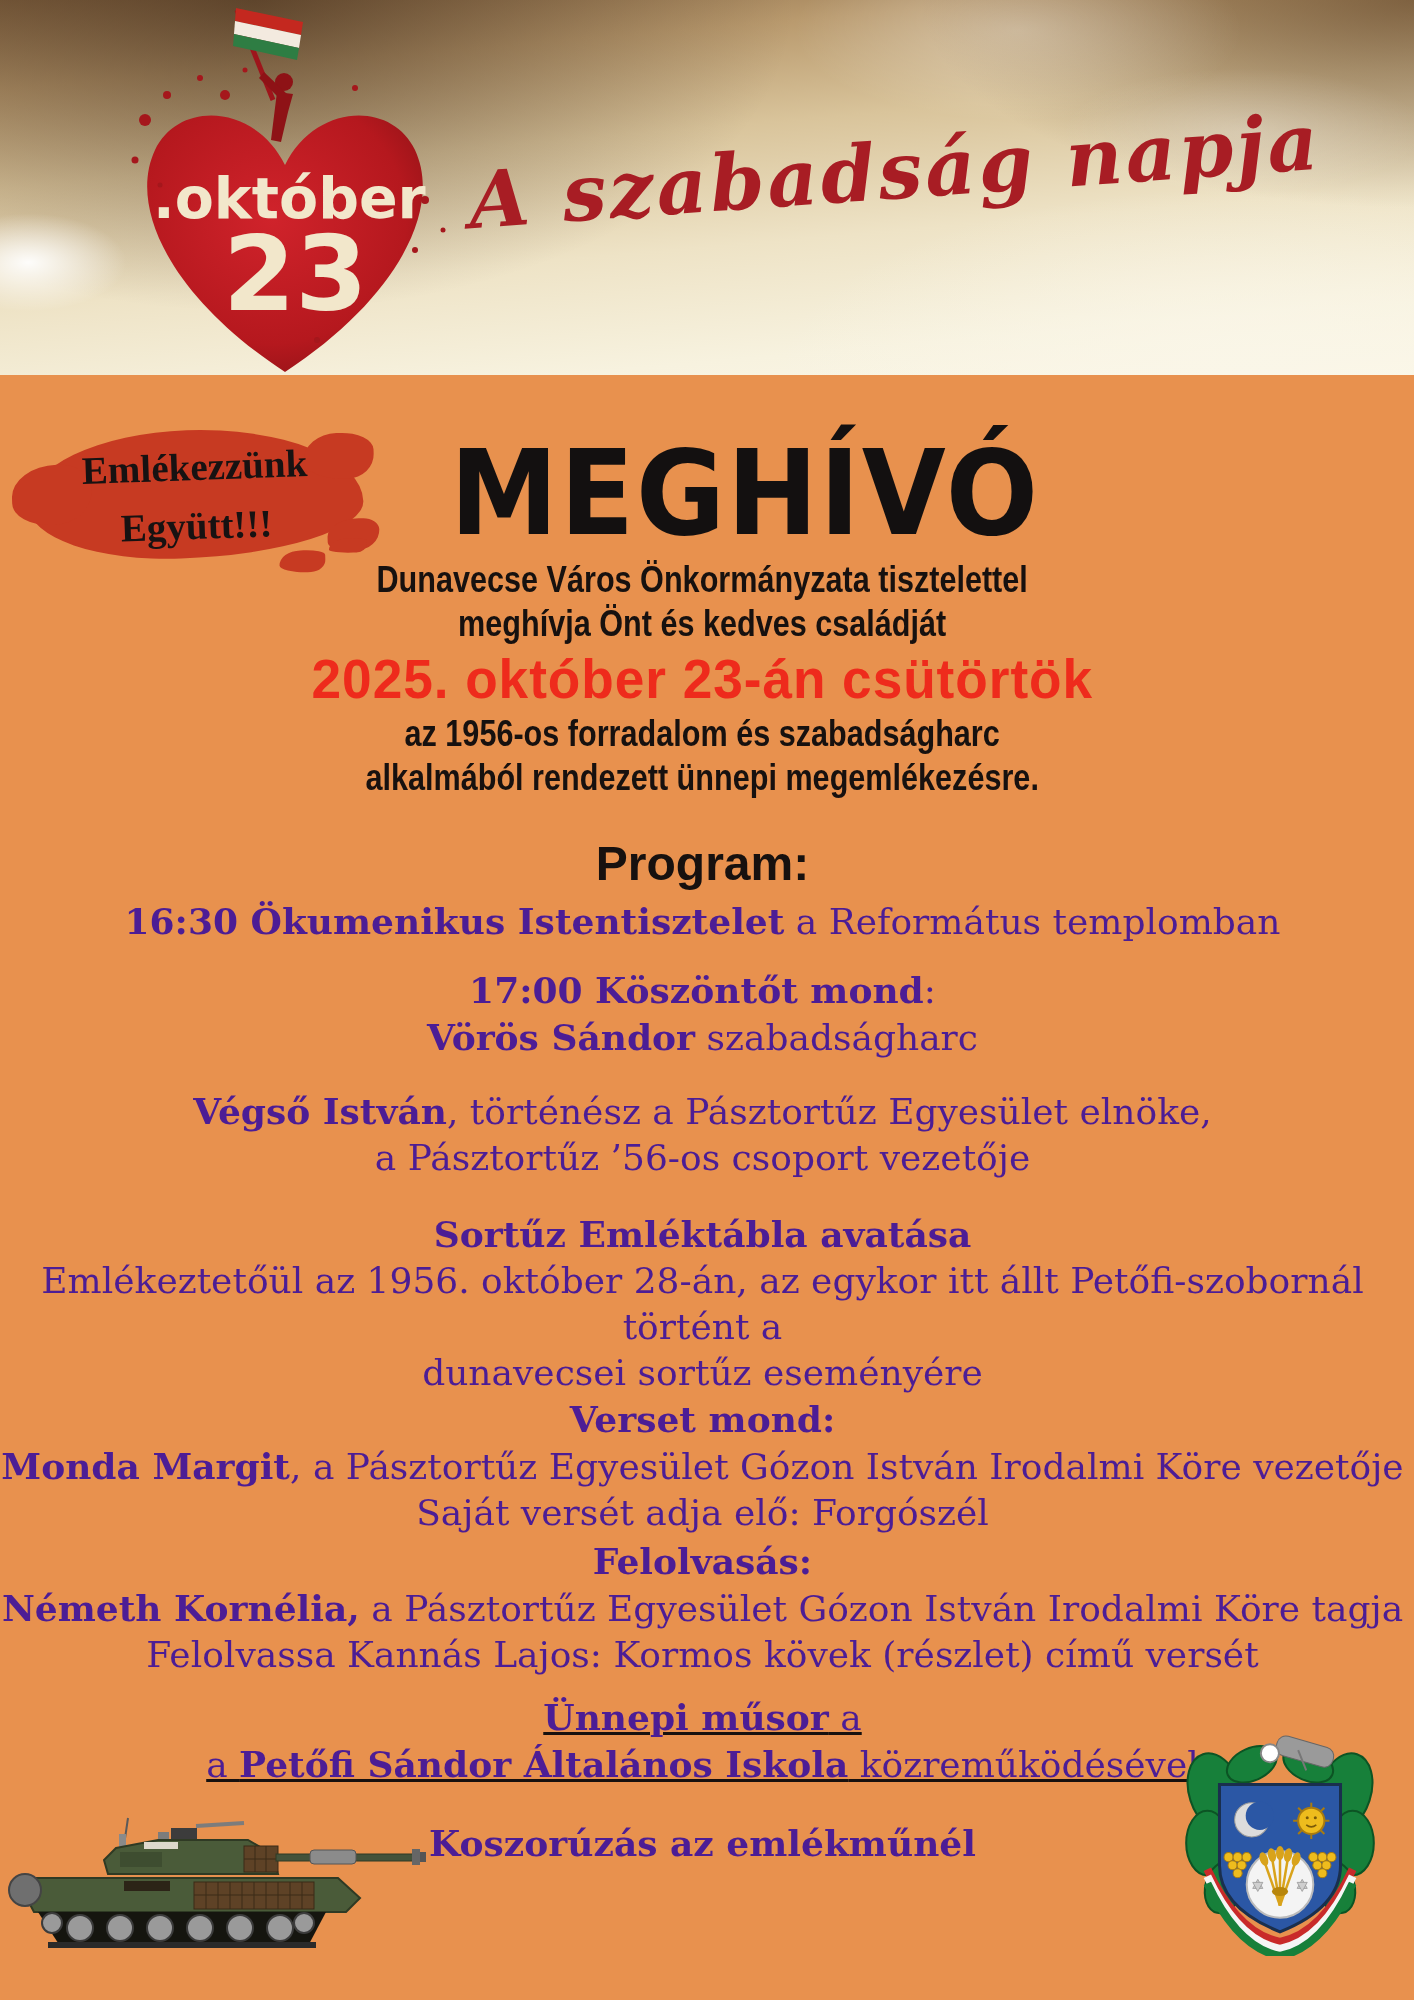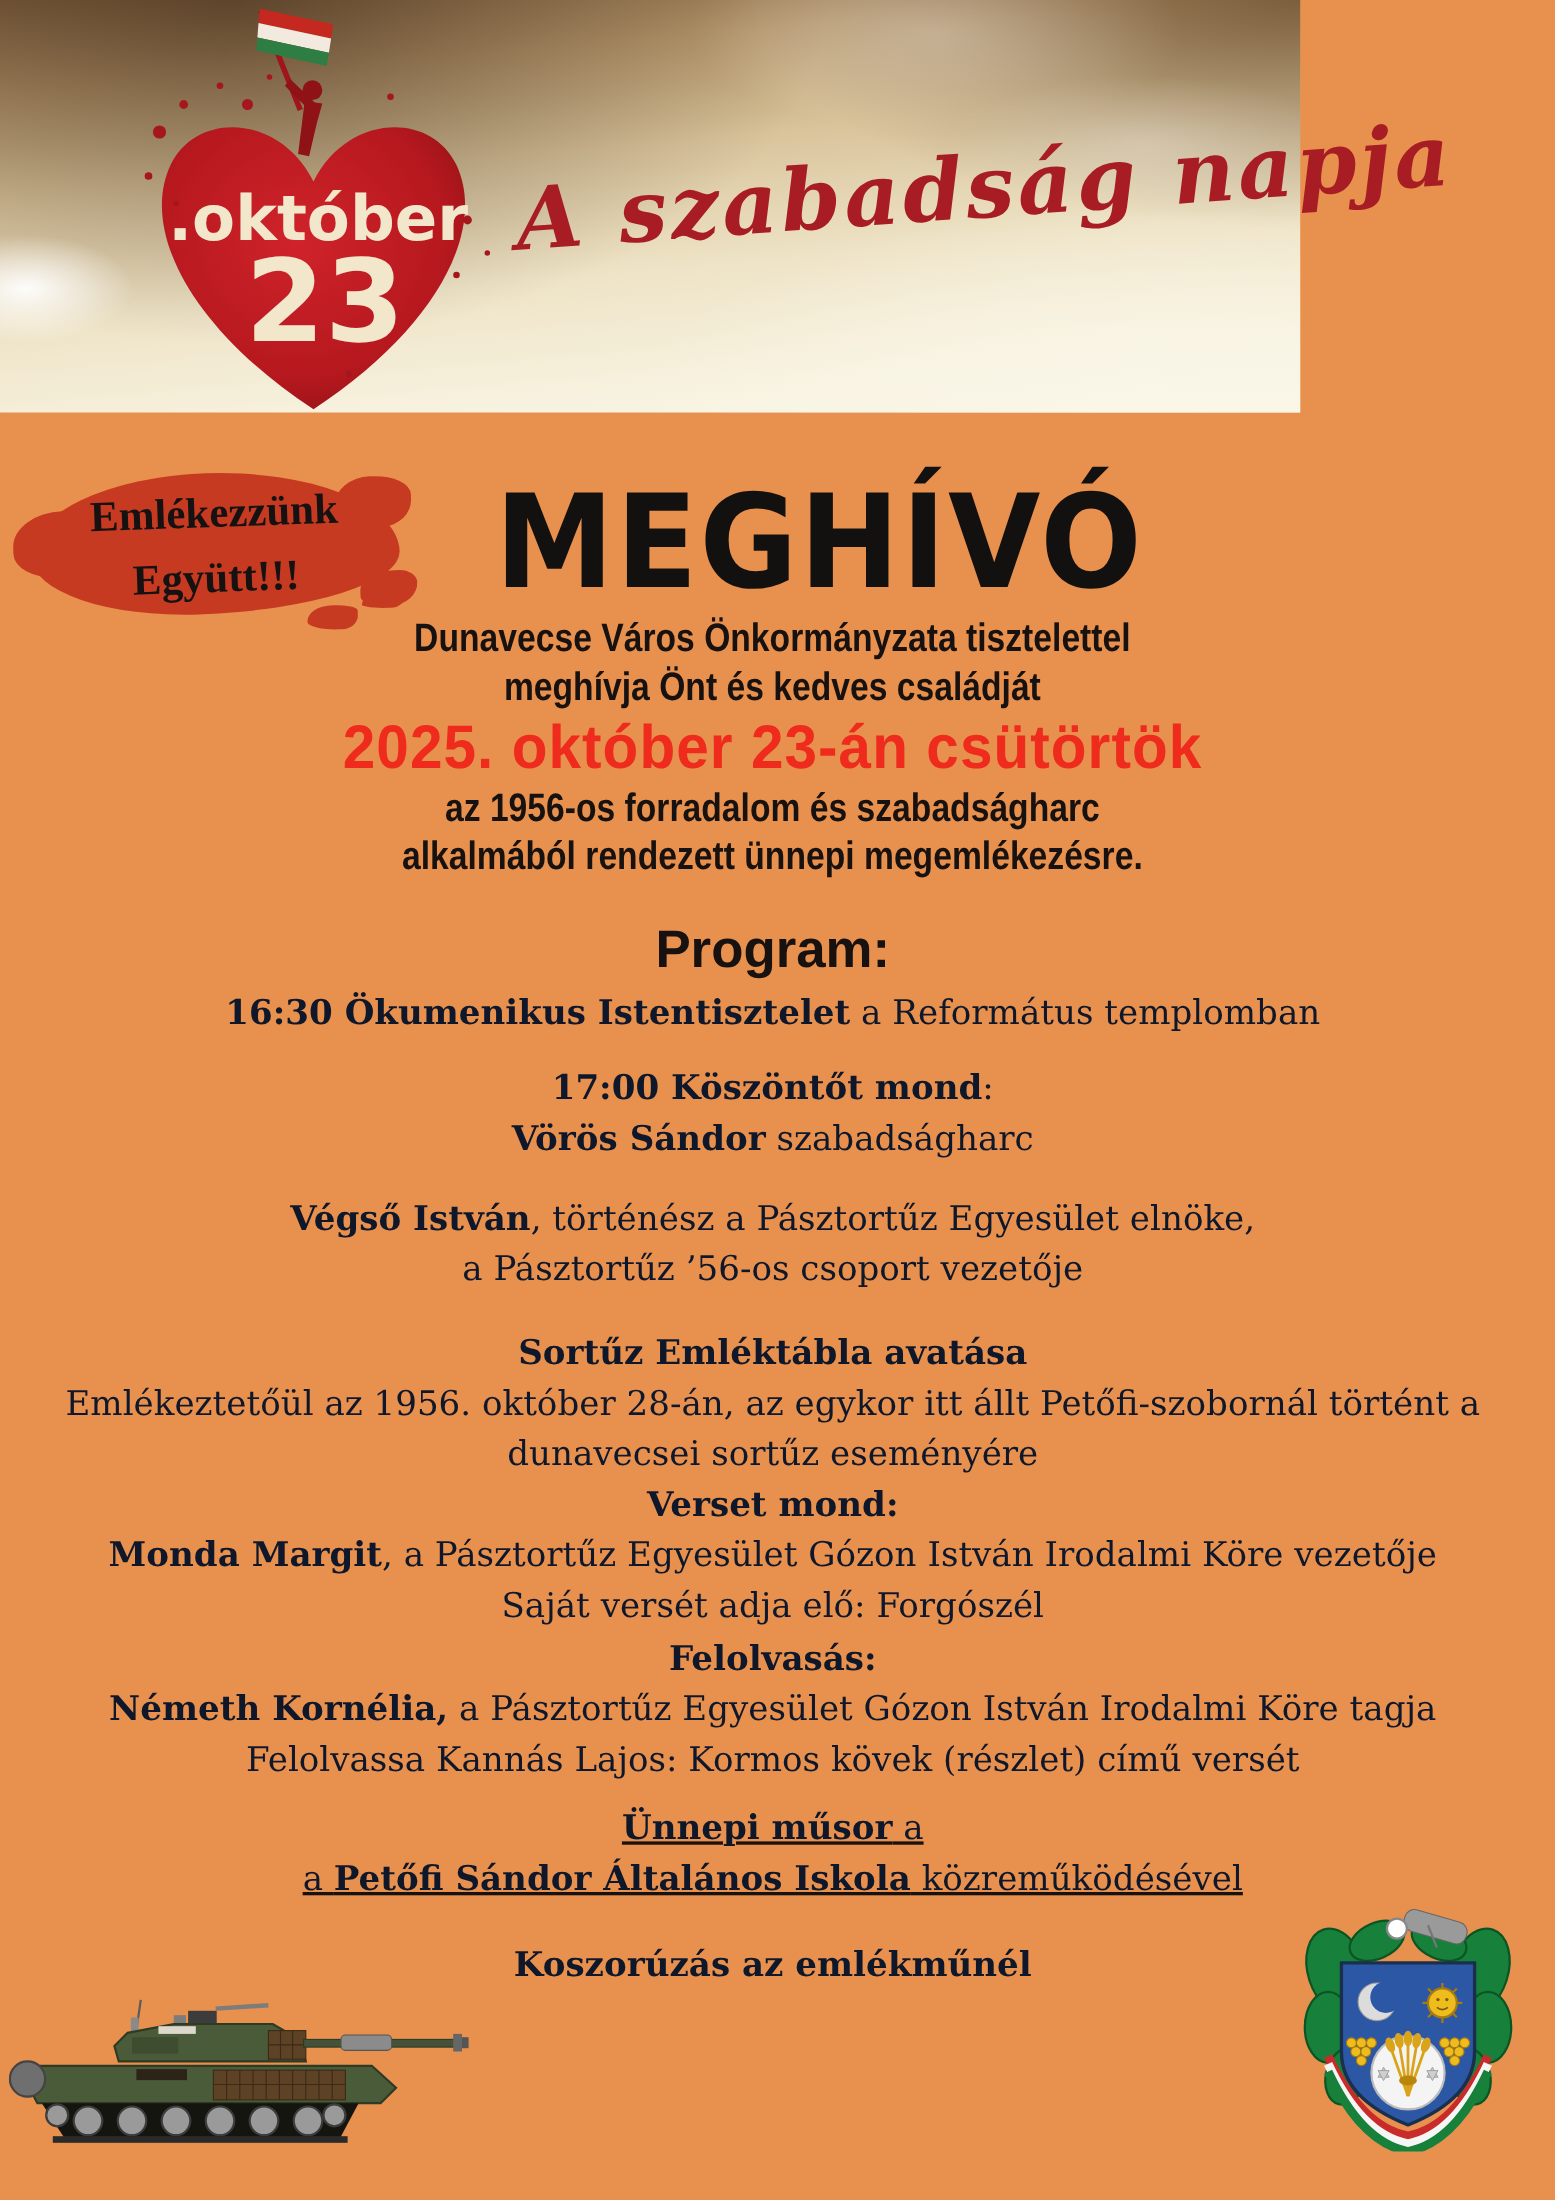--- a/index.html
+++ b/index.html
@@ -1,21 +1,21 @@
 <!DOCTYPE html>
 <html><head>
 <meta charset="utf-8">
 <style>
   html,body{margin:0;padding:0;}
   body{width:1414px;height:2000px;overflow:hidden;background:#E8914E;
        font-family:"Liberation Sans",sans-serif;}
   .page{position:relative;width:1414px;height:2000px;background:#E8914E;overflow:hidden;}
 
   
-  .header{position:absolute;left:0;top:0;width:1182px;height:375px;
+  .header{position:absolute;left:0;top:0;width:1414px;height:375px;
     background:
       radial-gradient(140px 70px at 2% 70%, rgba(255,255,255,.95), transparent 70%),
       radial-gradient(320px 130px at 72% 8%, rgba(255,255,255,.30), transparent 70%),
       radial-gradient(260px 90px at 88% 35%, rgba(255,255,255,.25), transparent 70%),
       radial-gradient(600px 240px at 88% 100%, rgba(250,246,232,.95), transparent 78%),
       radial-gradient(900px 520px at 18% 0%, rgba(40,20,8,.5), transparent 60%),
       radial-gradient(760px 320px at 100% 0%, rgba(70,40,15,.55), transparent 65%),
       linear-gradient(175deg,#8a6a46 0%,#b99a6e 18%,#d9c49b 38%,#eee3c6 62%,#f7f2df 85%,#fbf7e8 100%);
   }
   .logo-svg{position:absolute;left:105px;top:0;}
@@ -47,21 +47,21 @@
 
   
   .col{position:absolute;left:0;top:550px;width:1405px;text-align:center;color:#17110F;}
   .sans-line{font-weight:700;font-size:36px;line-height:44px;color:#17110F;}
   .sans-line > span{display:inline-block;transform:scaleX(.85);white-space:nowrap;}
   .intro-wrap{padding-top:8px;}
   .date-line{font-weight:700;font-size:56px;line-height:66px;letter-spacing:1px;color:#EE2B1C;}
   .date-line > span{display:inline-block;transform:scaleX(.95);white-space:nowrap;}
   .prog-heading{margin-top:34px;font-weight:700;font-size:48px;line-height:60px;color:#17110F;}
   .prog-block{margin:0;}
-  .prog-line{margin:0;font-family:"DejaVu Serif",serif;font-size:31px;line-height:46px;color:#0f172a;}
+  .prog-line{margin:0;font-family:"DejaVu Serif",serif;font-size:36px;line-height:46px;color:#4c1d95;}
   .prog-line .b{font-weight:bold;}
   .mt-a{margin-top:4px;} .mt-b{margin-top:22px;} .mt-c{margin-top:27px;}
   .mt-d{margin-top:30px;} .mt-e{margin-top:0px;} .mt-f{margin-top:2px;}
   .mt-g{margin-top:16px;text-decoration:underline;} .mt-h{margin-top:32px;}
 
   
   .tank{position:absolute;left:8px;top:1816px;}
   .coa{position:absolute;left:1178px;top:1726px;}
 </style>
 </head>

